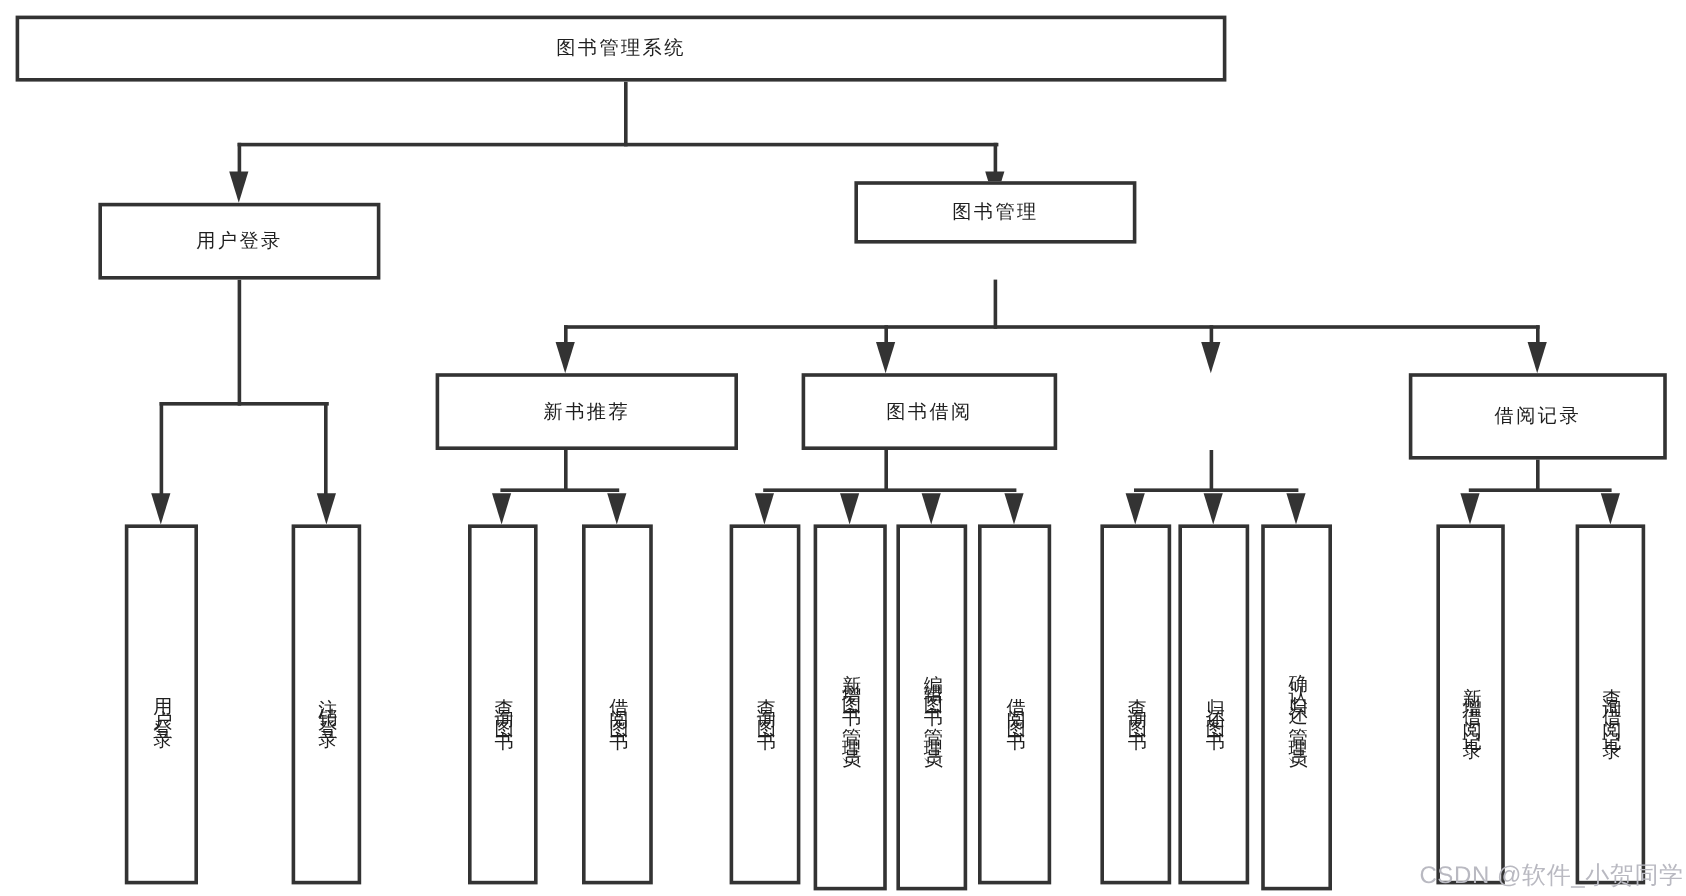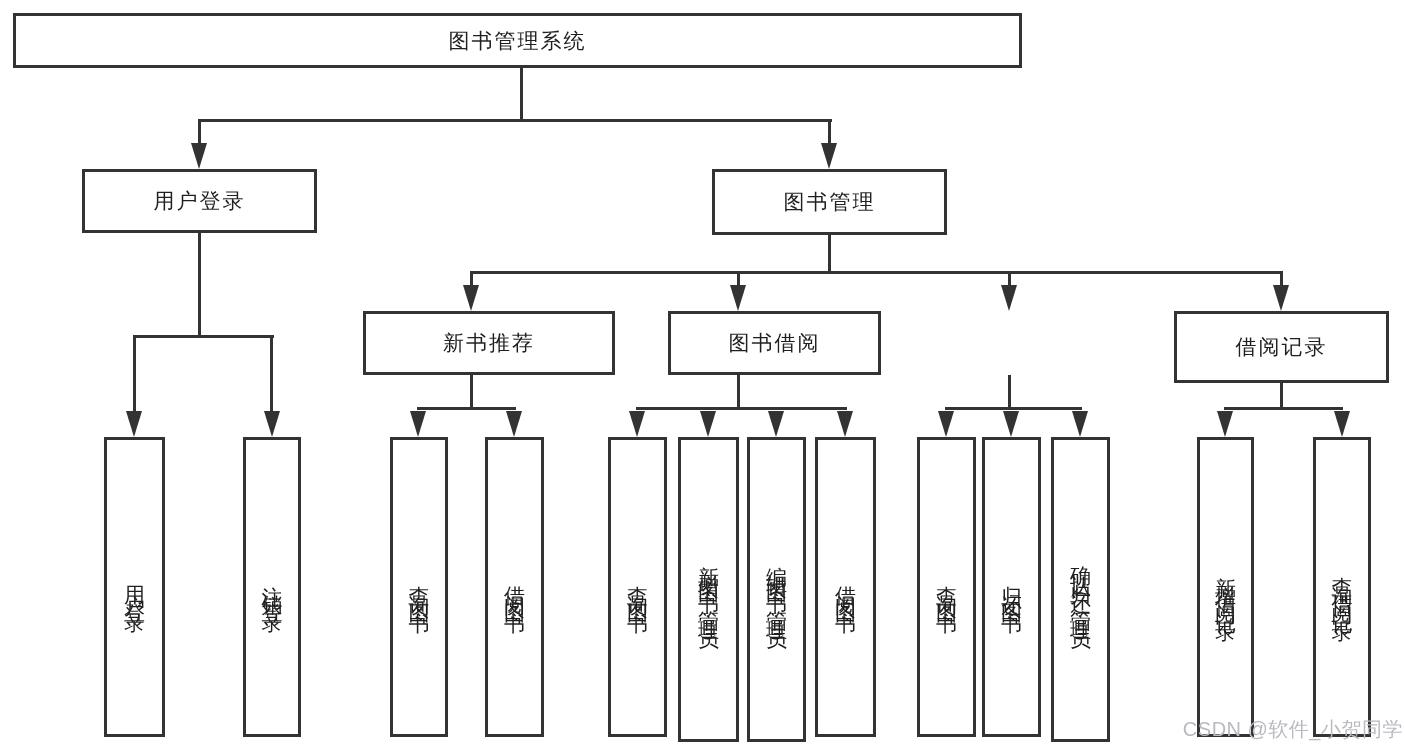--- a/index.html
+++ b/index.html
@@ -1,20 +1,20 @@
 <!DOCTYPE html>
 <html><head>
 <meta charset="utf-8">
 <style>
   html,body{margin:0;padding:0;background:#fff;}
   .canvas{position:relative;width:1405px;height:747px;background:#ffffff;
           font-family:"Liberation Sans","DejaVu Sans",sans-serif;overflow:hidden;}
   .node{position:absolute;box-sizing:border-box;border:3px solid #333333;background:#ffffff;
         display:flex;align-items:center;justify-content:center;
-        font-size:21px;color:#1f1f1f;z-index:2;}
+        font-size:16px;color:#1f1f1f;z-index:2;}
   .node span{display:block;text-align:center;letter-spacing:2px;}
   .vnode span{writing-mode:vertical-lr;text-orientation:mixed;letter-spacing:9px;
               line-height:1.15;white-space:nowrap;text-align:center;}
   .hline,.vline{position:absolute;background:#333333;z-index:1;}
   .hline{height:3px;}
   .vline{width:3px;}
   .arrow{position:absolute;width:0;height:0;z-index:1;
          border-left:8px solid transparent;border-right:8px solid transparent;
          border-top:26px solid #333333;}
   .watermark{position:absolute;top:716px;right:2px;font-size:20px;color:#b9b9c1;
@@ -73,21 +73,21 @@
   <div class="arrow" style="left:1217px;top:411px"></div>
   <div class="arrow" style="left:1334px;top:411px"></div>
 
   <div class="node" style="left:13px;top:13px;width:1009px;height:55px">
     <span>图书管理系统</span>
   </div>
 
   <div class="node" style="left:82px;top:169px;width:235px;height:64px">
     <span>用户登录</span>
   </div>
-  <div class="node" style="left:712px;top:169px;width:235px;height:66px">
+  <div class="node" style="left:712px;top:151px;width:235px;height:52px">
     <span>图书管理</span>
   </div>
 
   <div class="node" style="left:363px;top:311px;width:252px;height:64px">
     <span>新书推荐</span>
   </div>
   <div class="node" style="left:668px;top:311px;width:213px;height:64px">
     <span>图书借阅</span>
   </div>
   <div class="node" style="left:1174px;top:311px;width:215px;height:72px">

